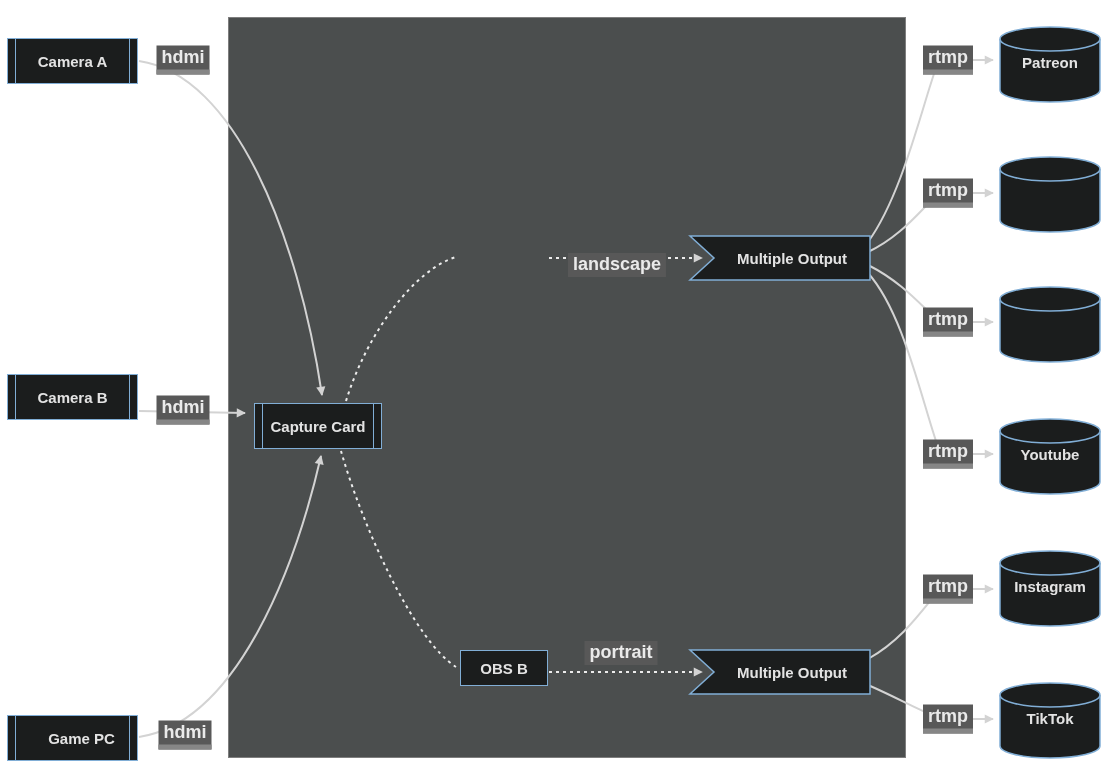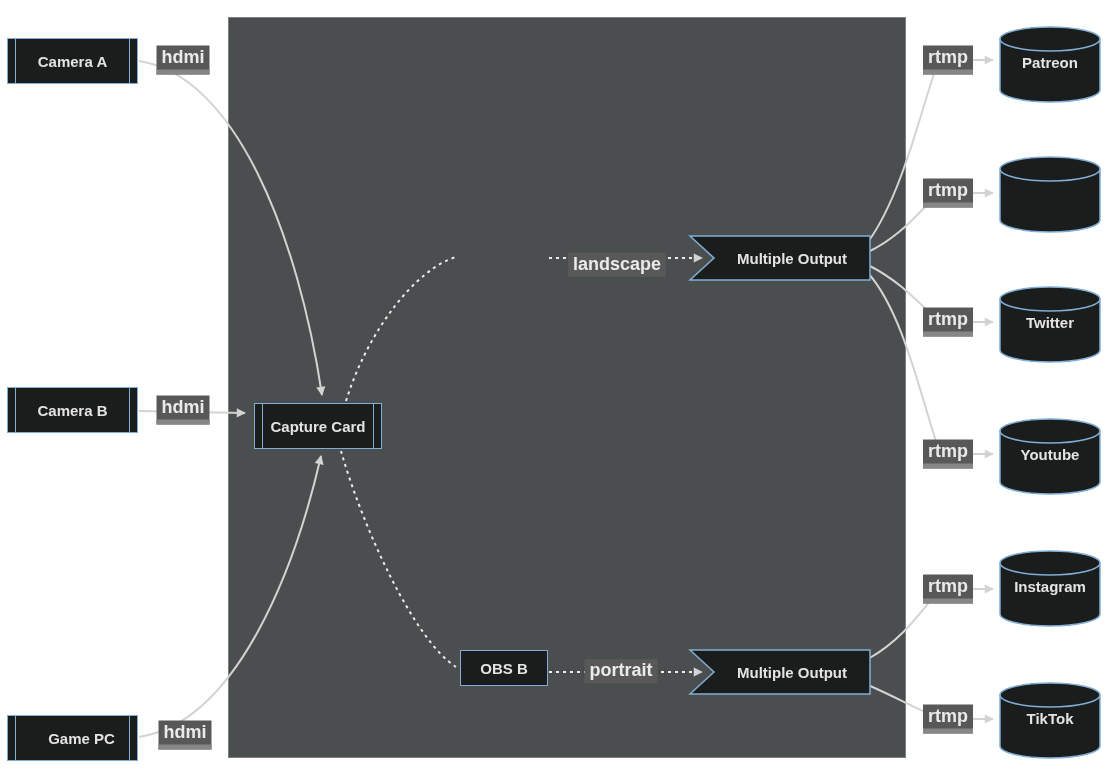--- a/index.html
+++ b/index.html
@@ -122,48 +122,47 @@
     </g>
     <g>
       <path class="shape" d="M 1000 695 V 746 A 50 12 0 0 0 1100 746 V 695"></path>
       <ellipse class="shape" cx="1050" cy="695" rx="50" ry="12"></ellipse>
     </g>
   </svg>
 
   <div class="node subroutine" style="left:7px;top:38px;width:131px;height:46px;">
     <span>Camera A</span>
   </div>
-  <div class="node subroutine" style="left:7px;top:387px;width:131px;height:46px;">
+  <div class="node subroutine" style="left:7px;top:374px;width:131px;height:46px;">
     <span>Camera B</span>
   </div>
   <div class="node subroutine" style="left:7px;top:715px;width:131px;height:46px;padding-left:18px;">
     <span>Game PC</span>
   </div>
   <div class="node subroutine" style="left:254px;top:403px;width:128px;height:46px;">
     <span>Capture Card</span>
   </div>
   <div class="node" style="left:460px;top:650px;width:88px;height:36px;">
     <span>OBS B</span>
   </div>
 
   <div class="overlay-label" style="left:714px;top:236px;width:156px;height:44px;">Multiple Output</div>
   <div class="overlay-label" style="left:714px;top:650px;width:156px;height:44px;">Multiple Output</div>
 
   <div class="overlay-label" style="left:1000px;top:40px;width:100px;height:44px;">Patreon</div>
-  <div class="overlay-label" style="left:1000px;top:300px;width:100px;height:44px;">Twitter</div>
   <div class="overlay-label" style="left:1000px;top:432px;width:100px;height:44px;">Youtube</div>
   <div class="overlay-label" style="left:1000px;top:564px;width:100px;height:44px;">Instagram</div>
   <div class="overlay-label" style="left:1000px;top:696px;width:100px;height:44px;">TikTok</div>
 
   <div class="edge-label outer" style="left:183px;top:60px;">hdmi</div>
   <div class="edge-label outer" style="left:183px;top:410px;">hdmi</div>
   <div class="edge-label outer" style="left:185px;top:735px;">hdmi</div>
 
   <div class="edge-label" style="left:617px;top:257px;margin-top:8px;">landscape</div>
-  <div class="edge-label" style="left:621px;top:671px;">portrait</div>
+  <div class="edge-label" style="left:621px;top:653px;">portrait</div>
 
   <div class="edge-label outer" style="left:948px;top:60px;">rtmp</div>
   <div class="edge-label outer" style="left:948px;top:193px;">rtmp</div>
   <div class="edge-label outer" style="left:948px;top:322px;">rtmp</div>
   <div class="edge-label outer" style="left:948px;top:454px;">rtmp</div>
   <div class="edge-label outer" style="left:948px;top:589px;">rtmp</div>
   <div class="edge-label outer" style="left:948px;top:719px;">rtmp</div>
 
 </div>
 

